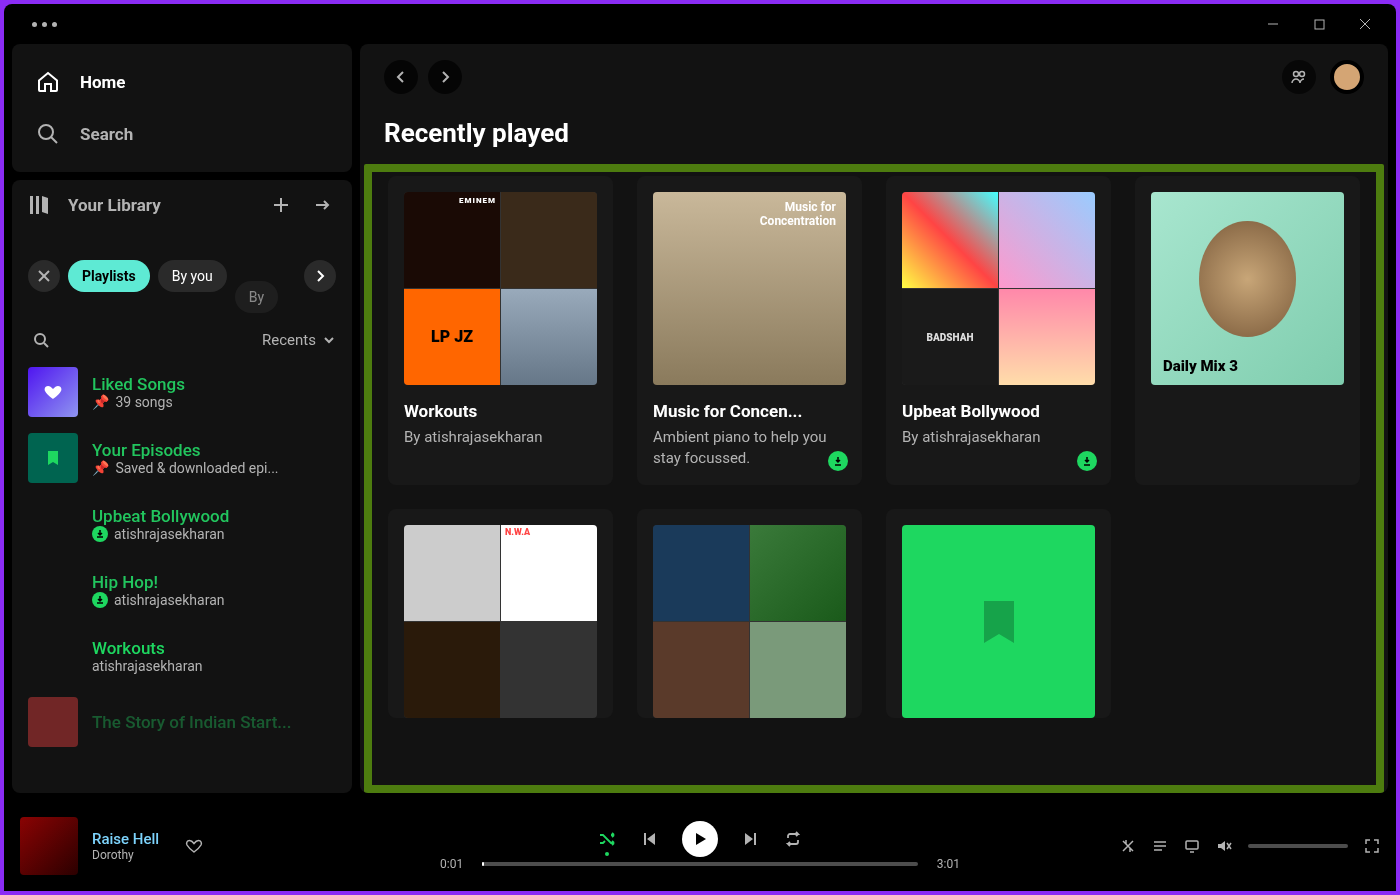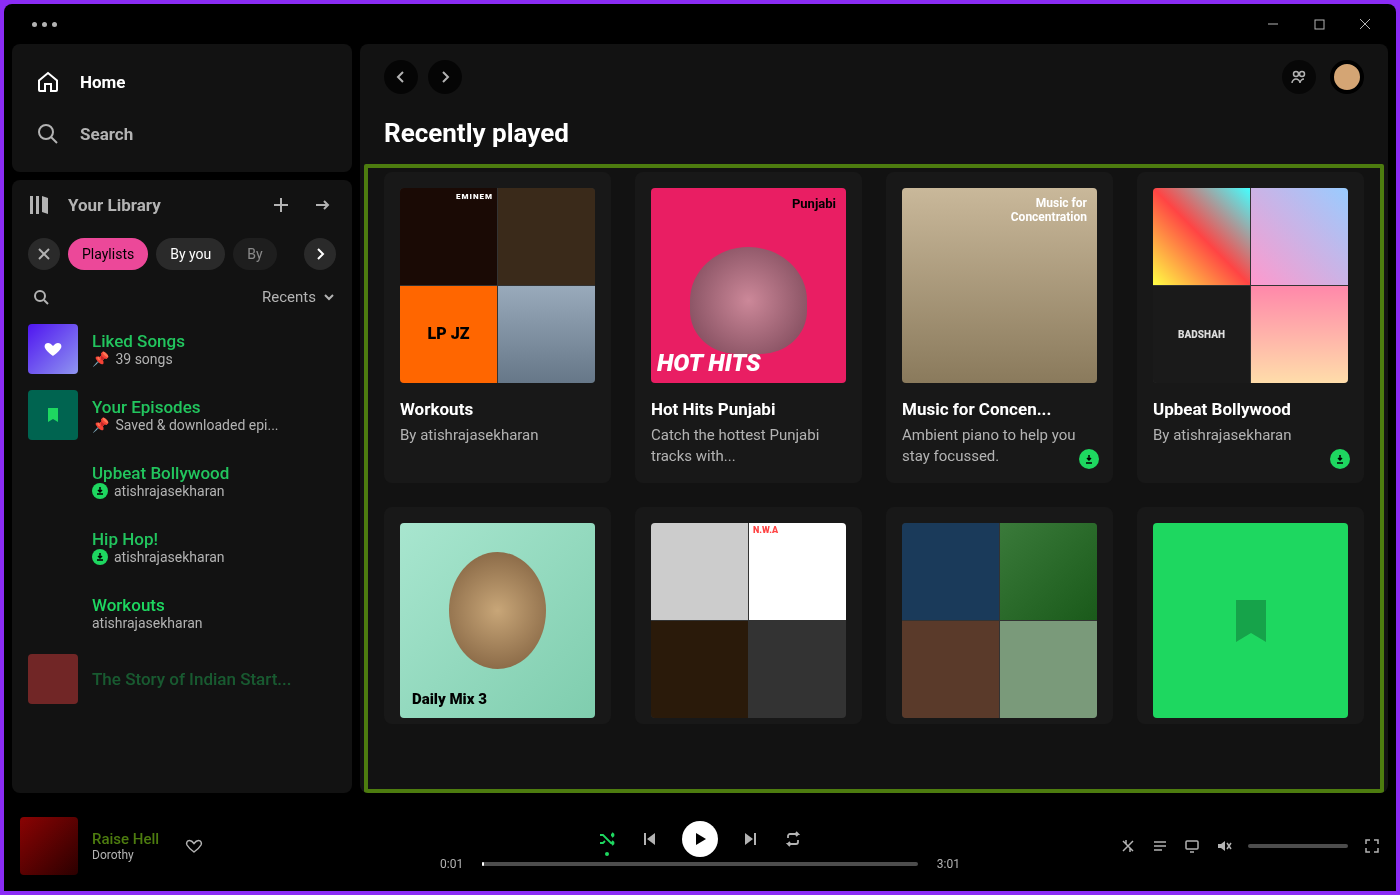--- a/index.html
+++ b/index.html
@@ -16,21 +16,21 @@
 .nav-item{display:flex;align-items:center;gap:20px;padding:14px 16px;color:#fff;font-size:17px;font-weight:700;cursor:pointer;}
 .nav-item.inactive{color:#b3b3b3;}
 .library-panel{background:#121212;border-radius:8px;flex:1;display:flex;flex-direction:column;overflow:hidden;}
 .library-header{display:flex;align-items:center;justify-content:space-between;padding:12px 16px;}
 .library-title{display:flex;align-items:center;gap:16px;color:#b3b3b3;font-size:17px;font-weight:700;cursor:pointer;}
 .library-actions{display:flex;gap:16px;align-items:center;}
 .icon-btn{color:#b3b3b3;cursor:pointer;padding:4px;}
 .filter-chips{display:flex;align-items:center;gap:8px;padding:8px 16px;position:relative;}
 .chip-close{width:32px;height:32px;border-radius:50%;background:#2a2a2a;display:flex;align-items:center;justify-content:center;color:#b3b3b3;cursor:pointer;flex-shrink:0;}
 .chip{padding:8px 14px;border-radius:32px;background:#2a2a2a;color:#fff;font-size:14px;cursor:pointer;white-space:nowrap;}
-.chip.active{background:#ec4899;color:#000;font-weight:400;}
+.chip.active{background:#5eead4;color:#000;font-weight:700;}
 .chip-nav{position:absolute;right:16px;width:32px;height:32px;border-radius:50%;background:#2a2a2a;display:flex;align-items:center;justify-content:center;cursor:pointer;}
 .library-search-row{display:flex;align-items:center;justify-content:space-between;padding:6px 16px;}
 .recents{display:flex;align-items:center;gap:6px;color:#b3b3b3;font-size:15px;cursor:pointer;}
 .library-list{flex:1;overflow-y:auto;padding:0 8px;}
 .lib-item{display:flex;align-items:center;gap:14px;padding:8px;border-radius:6px;cursor:pointer;}
 .lib-cover{width:50px;height:50px;border-radius:4px;flex-shrink:0;display:flex;align-items:center;justify-content:center;}
 .cover-liked{background:linear-gradient(135deg,#4f15f0,#8f95f0);}
 .cover-episodes{background:#006450;}
 .lib-info{flex:1;min-width:0;}
 .lib-name{color:#22c55e;font-size:17px;font-weight:500;white-space:nowrap;overflow:hidden;text-overflow:ellipsis;}
@@ -41,32 +41,32 @@
 .collage{display:grid;grid-template-columns:1fr 1fr;grid-template-rows:1fr 1fr;gap:1px;overflow:hidden;}
 .collage>div{background:#444;}
 .content{flex:1;background:#121212;border-radius:8px;display:flex;flex-direction:column;overflow:hidden;position:relative;}
 .topbar{display:flex;align-items:center;justify-content:space-between;padding:16px 24px;}
 .nav-arrows{display:flex;gap:10px;}
 .nav-arrow{width:34px;height:34px;border-radius:50%;background:rgba(0,0,0,0.7);display:flex;align-items:center;justify-content:center;cursor:pointer;color:#b3b3b3;}
 .topbar-right{display:flex;align-items:center;gap:14px;}
 .friends-btn{width:34px;height:34px;border-radius:50%;background:rgba(0,0,0,0.6);display:flex;align-items:center;justify-content:center;cursor:pointer;color:#b3b3b3;}
 .avatar{width:34px;height:34px;border-radius:50%;background:#d4a574;border:4px solid #000;cursor:pointer;}
 .section-title{font-size:26px;font-weight:700;color:#fff;padding:8px 24px 16px;}
-.cards-highlight{border:4px solid #4d7c0f;margin:0 4px;padding:4px 16px;border-radius:2px;flex:1;overflow-y:auto;}
+.cards-highlight{border:8px solid #4d7c0f;margin:0 4px;padding:4px 16px;border-radius:2px;flex:1;overflow-y:auto;}
 .cards-grid{display:grid;grid-template-columns:repeat(4,1fr);gap:24px;}
 .card{background:#181818;border-radius:8px;padding:16px;cursor:pointer;position:relative;}
 .card-cover{width:100%;aspect-ratio:1;border-radius:4px;margin-bottom:16px;background:#333;position:relative;overflow:hidden;}
 .card-title{color:#fff;font-size:17px;font-weight:700;margin-bottom:6px;white-space:nowrap;overflow:hidden;text-overflow:ellipsis;}
 .card-desc{color:#b3b3b3;font-size:15px;line-height:1.4;display:-webkit-box;-webkit-line-clamp:2;-webkit-box-orient:vertical;overflow:hidden;}
 .card-dl{position:absolute;bottom:14px;right:14px;width:20px;height:20px;border-radius:50%;background:#1ed760;display:flex;align-items:center;justify-content:center;}
 .player{height:90px;background:#000;display:flex;align-items:center;padding:0 16px;}
 .now-playing{display:flex;align-items:center;gap:14px;width:340px;}
 .np-cover{width:58px;height:58px;border-radius:4px;background:linear-gradient(135deg,#8a0303,#2b0000);}
 .np-info{display:flex;flex-direction:column;}
-.np-title{color:#4d7c0f;font-size:15px;font-weight:500;text-align:right;}
+.np-title{color:#7dd3fc;font-size:15px;font-weight:500;text-align:right;}
 .np-artist{color:#b3b3b3;font-size:12px;}
 .np-heart{color:#b3b3b3;cursor:pointer;margin-left:12px;}
 .player-center{flex:1;display:flex;flex-direction:column;align-items:center;gap:0;}
 .player-controls{display:flex;align-items:center;gap:24px;}
 .pc-btn{color:#b3b3b3;cursor:pointer;}
 .pc-btn.shuffle{color:#1ed760;position:relative;}
 .pc-btn.shuffle::after{content:"";position:absolute;width:4px;height:4px;border-radius:50%;background:#1ed760;bottom:-8px;left:50%;transform:translateX(-50%);}
 .play-btn{width:36px;height:36px;border-radius:50%;background:#fff;display:flex;align-items:center;justify-content:center;cursor:pointer;}
 .progress{display:flex;align-items:center;gap:10px;width:520px;}
 .time{color:#b3b3b3;font-size:12px;min-width:32px;}
@@ -164,21 +164,21 @@
 
         <div class="filter-chips">
           <div class="chip-close">
               <svg width="14" height="14" viewBox="0 0 14 14">
                 <line x1="2" y1="2" x2="12" y2="12" stroke="currentColor" stroke-width="2"></line>
                 <line x1="12" y1="2" x2="2" y2="12" stroke="currentColor" stroke-width="2"></line>
               </svg>
             </div>
           <div class="chip active">Playlists</div>
           <div class="chip">By you</div>
-          <div class="chip" style="opacity:0.5;">By</div>
+          <div class="chip" style="opacity:0.5;margin-top:43px;">By</div>
           <div class="chip-nav">
               <svg width="14" height="14" viewBox="0 0 14 14">
                 <path d="M5 2l5 5-5 5" stroke="#fff" stroke-width="2" fill="none"></path>
               </svg>
             </div>
         </div>
 
         <div class="library-search-row">
           <span class="icon-btn">
               <svg width="18" height="18" viewBox="0 0 18 18" fill="none">
@@ -326,29 +326,20 @@
               <div style="background:#3a2a1a;"></div>
               <div style="background:#ff6600;display:flex;align-items:center;justify-content:center;">
                   <span style="font-size:16px;font-weight:900;color:#000;line-height:0.9">LP JZ</span>
                 </div>
               <div style="background:linear-gradient(180deg,#9ab,#678);"></div>
             </div>
             <div class="card-title">Workouts</div>
             <div class="card-desc">By atishrajasekharan</div>
           </div>
 
-          <div class="card">
-            <div class="card-cover cover-pink" style="position:relative;">
-              <span style="position:absolute;top:8px;right:10px;font-size:13px;font-weight:700;color:#000">Punjabi</span>
-              <span class="cover-overlay-text" style="bottom:6px;left:6px;font-size:24px;font-style:italic">HOT HITS</span>
-              <div style="position:absolute;top:30%;left:20%;width:60%;height:55%;background:radial-gradient(circle,#c89,#745);border-radius:50% 50% 40% 40%;"></div>
-            </div>
-            <div class="card-title">Hot Hits Punjabi</div>
-            <div class="card-desc">Catch the hottest Punjabi tracks with...</div>
-          </div>
 
           <div class="card">
             <div class="card-cover cover-desk" style="position:relative;">
               <span style="position:absolute;top:8px;right:10px;font-size:12px;font-weight:700;color:#fff;text-align:right;line-height:1.2"><span>Music for</span><br><span>Concentration</span></span>
             </div>
             <div class="card-title">Music for Concen...</div>
             <div class="card-desc">Ambient piano to help you stay focussed.</div>
             <div class="card-dl">
                 <svg width="12" height="12" viewBox="0 0 12 12">
                   <path d="M6 2v5m-2-2l2 2 2-2M3 10h6" stroke="#000" stroke-width="1.5" fill="none"></path>

